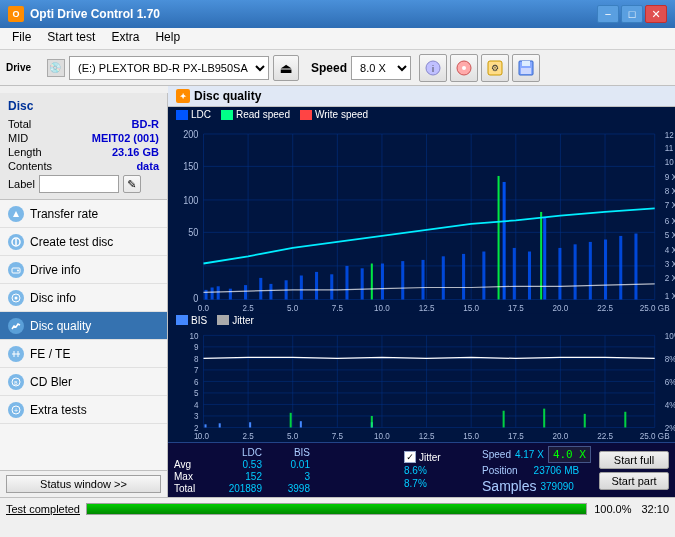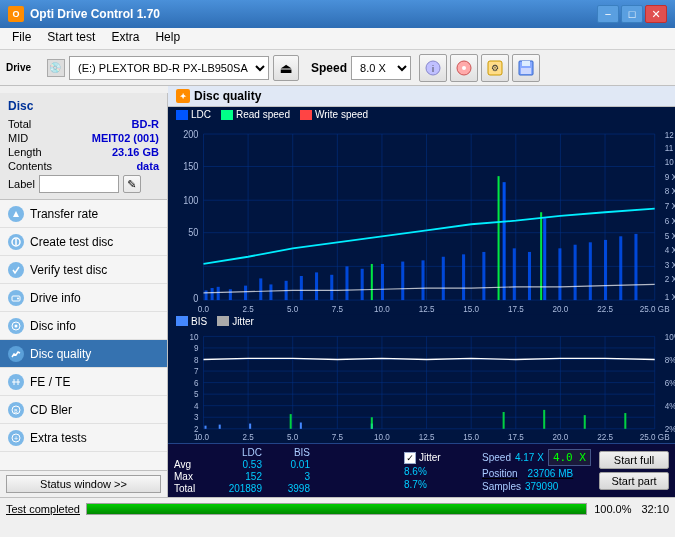--- a/index.html
+++ b/index.html
@@ -342,28 +342,20 @@
           <svg width="10" height="10" viewBox="0 0 10 10">
               <circle cx="5" cy="5" r="4" fill="none" stroke="white" stroke-width="1.5"></circle>
               <line x1="5" y1="2" x2="5" y2="8" stroke="white" stroke-width="1.5"></line>
             </svg>
         </div>
         <span>Create test disc</span>
       </div>
       <div class="nav-item">
         <div class="nav-icon">
           <svg width="10" height="10" viewBox="0 0 10 10">
-              <path d="M2,5 L4,8 L8,2" stroke="white" stroke-width="1.5" fill="none"></path>
-            </svg>
-        </div>
-        <span>Verify test disc</span>
-      </div>
-      <div class="nav-item">
-        <div class="nav-icon">
-          <svg width="10" height="10" viewBox="0 0 10 10">
               <rect x="1" y="3" width="8" height="5" rx="1" fill="none" stroke="white" stroke-width="1"></rect>
               <circle cx="7" cy="5.5" r="1" fill="white"></circle>
             </svg>
         </div>
         <span>Drive info</span>
       </div>
       <div class="nav-item">
         <div class="nav-icon">
           <svg width="10" height="10" viewBox="0 0 10 10">
               <circle cx="5" cy="5" r="4" fill="none" stroke="white" stroke-width="1"></circle>
@@ -647,26 +639,26 @@
         <div style="color:#00ccff; font-size:10px;">8.6%</div>
         <div style="color:#00ccff; font-size:10px;">8.7%</div>
       </div>
 
       <div style="display:flex; flex-direction:column; gap:2px; min-width:100px;">
         <div style="display:flex; align-items:center; gap:4px;">
           <span style="color:#aaccff; font-size:10px;">Speed</span>
           <span style="color:#00ccff; font-size:10px;">4.17 X</span>
           <div style="background:#1a1a3a;border:1px solid #445588;padding:1px 4px;font-size:11px;color:#00ff00;font-family:monospace;">4.0 X</div>
         </div>
-        <div style="display:flex; align-items:center; gap:10px;text-decoration:underline;">
+        <div style="display:flex; align-items:center; gap:16px;">
           <span style="color:#aaccff; font-size:10px;">Position</span>
           <span style="color:#00ccff; font-size:10px;">23706 MB</span>
         </div>
         <div style="display:flex; align-items:center; gap:4px;">
-          <span style="color:#aaccff; font-size:10px;">Samples</span>
+          <span style="color:#aaccff; font-size:14px;">Samples</span>
           <span style="color:#00ccff; font-size:10px;">379090</span>
         </div>
       </div>
 
       <div style="display:flex; flex-direction:column; gap:3px; margin-left:auto;">
         <button class="start-btn">Start full</button>
         <button class="start-btn">Start part</button>
       </div>
     </div>
   </div>

